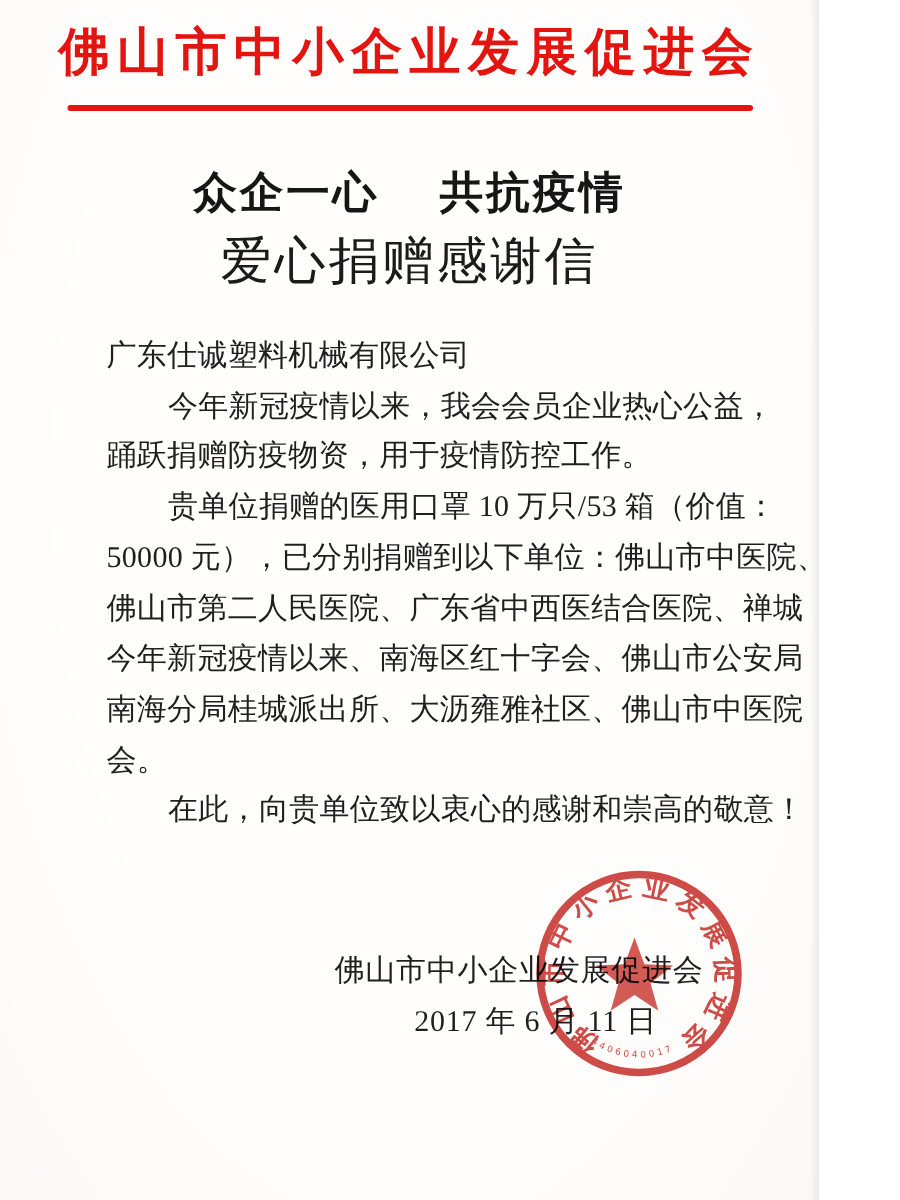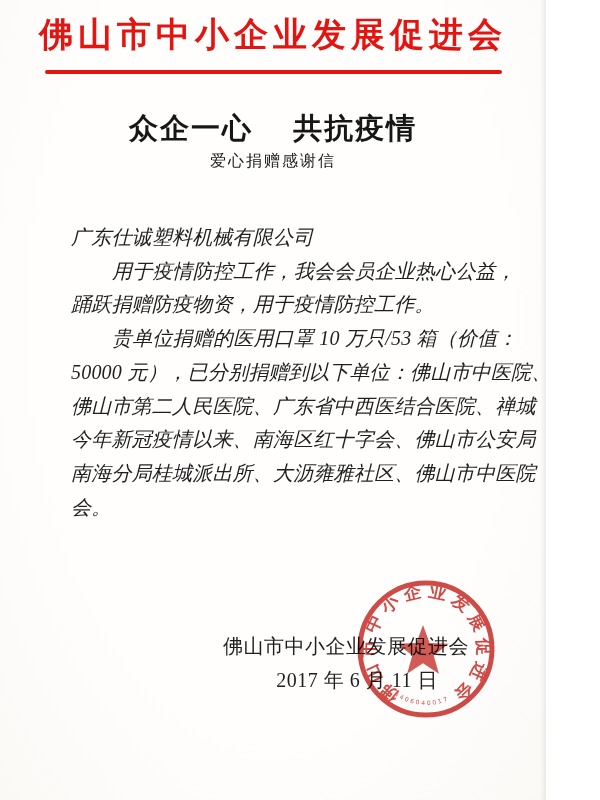--- a/index.html
+++ b/index.html
@@ -27,29 +27,29 @@
     background:var(--red);
     border-radius:2px;
   }
   .title-main{
     position:absolute;top:109px;left:0;width:100%;
     text-align:center;font-size:29px;font-weight:bold;letter-spacing:2px;
     color:#161616;white-space:nowrap;font-family:Liberation Serif, serif;
   }
   .title-sub{
     position:absolute;top:151px;left:0;width:100%;
-    text-align:center;font-size:16px;font-weight:500;letter-spacing:2px;
+    text-align:center;font-size:34px;font-weight:500;letter-spacing:2px;
     color:#1b1b1b;white-space:nowrap;
   }
   .body-block{
     position:absolute;top:221px;left:71px;right:50px;
     font-size:20px;
   }
   .body-line{
-    line-height:33.7px;white-space:nowrap;letter-spacing:0.2px;font-style:italic;
+    line-height:33.7px;white-space:nowrap;letter-spacing:0.2px;
   }
   .body-line.indent{padding-left:41px;}
   .signature{
     position:absolute;top:633px;right:77px;
     font-size:20px;letter-spacing:0.5px;white-space:nowrap;
   }
   .date-line{
     position:absolute;top:667px;right:108px;
     font-size:20px;letter-spacing:0.5px;white-space:nowrap;
   }
@@ -68,28 +68,29 @@
 
   <div class="red-rule"></div>
 
   <div class="title-main">众企一心　 共抗疫情</div>
 
   <div class="title-sub">爱心捐赠感谢信</div>
 
   <div class="body-block">
     <div class="body-line">广东仕诚塑料机械有限公司</div>
     <div>
-        <div class="body-line indent">用于疫情防控工作，我会会员企业热心公益，</div>
+        <div class="body-line indent">今年新冠疫情以来，我会会员企业热心公益，</div>
         <div class="body-line">踊跃捐赠防疫物资，用于疫情防控工作。</div>
         <div class="body-line indent">贵单位捐赠的医用口罩 10 万只/53 箱（价值：</div>
         <div class="body-line">50000 元），已分别捐赠到以下单位：佛山市中医院、</div>
         <div class="body-line">佛山市第二人民医院、广东省中西医结合医院、禅城</div>
         <div class="body-line">今年新冠疫情以来、南海区红十字会、佛山市公安局</div>
         <div class="body-line">南海分局桂城派出所、大沥雍雅社区、佛山市中医院</div>
         <div class="body-line">会。</div>
+        <div class="body-line indent">在此，向贵单位致以衷心的感谢和崇高的敬意！</div>
       </div>
   </div>
 
   <div class="signature">佛山市中小企业发展促进会</div>
 
   <div class="date-line">2017 年 6 月 11 日</div>
 
   <svg class="seal" viewBox="0 0 146 146" xmlns="http://www.w3.org/2000/svg">
     <defs>
       <path id="sealArc" d="M 47 118 A 52 52 0 1 1 99 118" fill="none"></path>

